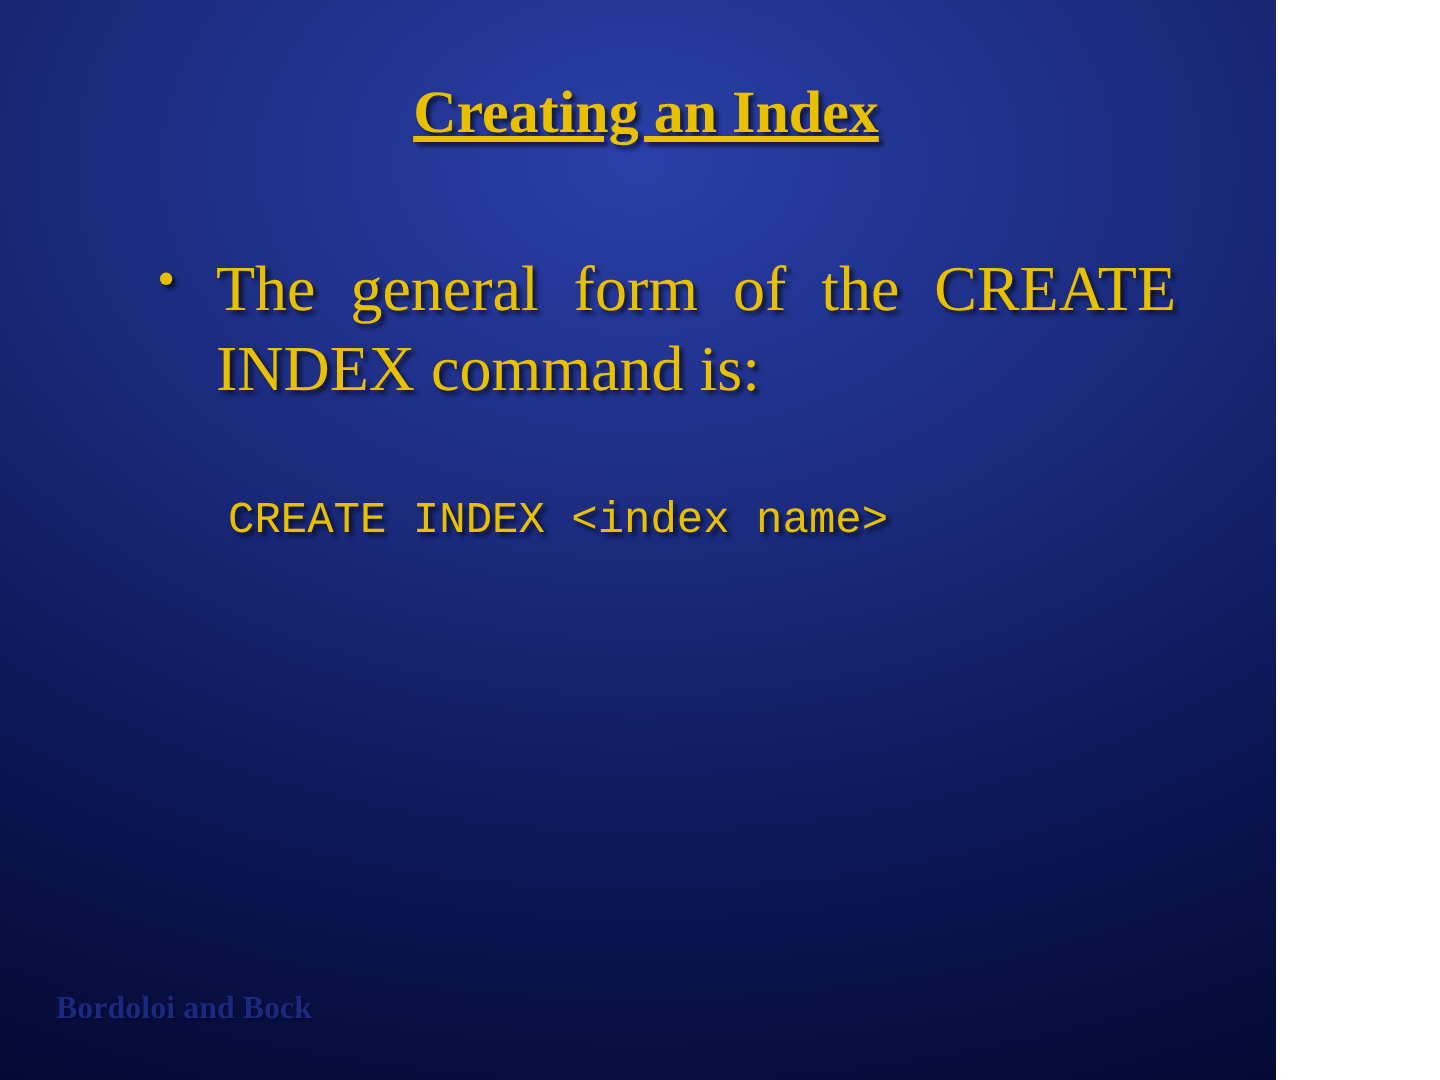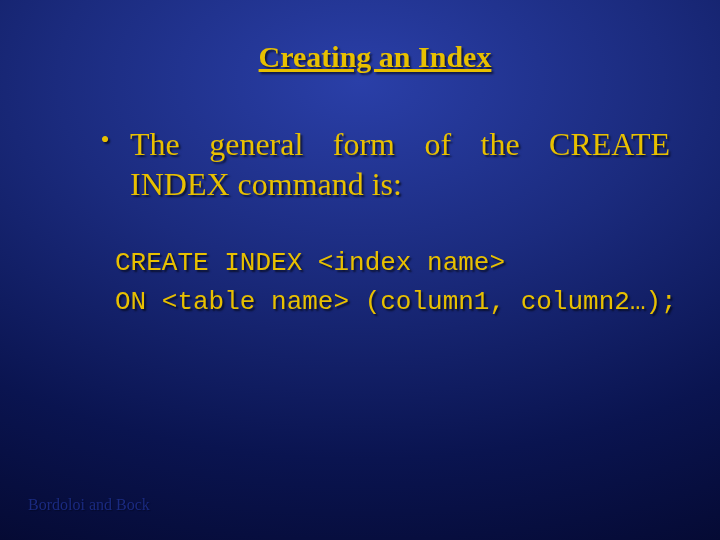--- a/index.html
+++ b/index.html
@@ -3,27 +3,27 @@
 <meta charset="utf-8">
 <style>
   html, body {
     margin: 0;
     padding: 0;
     width: 720px;
     height: 540px;
     overflow: hidden;
   }
   .slide {
-    width: 720px;
+    width: 638px;
     height: 540px;
     background: radial-gradient(ellipse 120% 100% at 50% 15%, #2a3fa8 0%, #1b2b7e 35%, #0a1450 70%, #04082e 100%);
     position: relative;
     font-family: "Times New Roman", Times, serif;
     box-sizing: border-box;
-    padding: 40px 50px 0 80px;
+    padding: 40px 50px 0 58px;
   }
   .title {
     text-align: center;
     color: #e8c000;
     font-size: 30px;
     font-weight: bold;
     text-decoration: underline;
     margin-bottom: 50px;
     text-shadow: 2px 2px 2px rgba(0,0,0,0.6);
   }
@@ -43,51 +43,50 @@
   }
   .bullet-text {
     color: #e8c000;
     font-size: 32px;
     line-height: 1.25;
     text-align: justify;
     flex: 1;
     text-shadow: 2px 2px 2px rgba(0,0,0,0.6);
   }
   .code-block {
-    margin-left: 35px;
+    margin-left: 56px;
     font-family: "Courier New", Courier, monospace;
     color: #e8c000;
-    font-size: 26px;
+    font-size: 22px;
     line-height: 1.5;
     text-shadow: 2px 2px 2px rgba(0,0,0,0.6);
     white-space: nowrap;
   }
   .footer {
     position: absolute;
     left: 28px;
     bottom: 26px;
     color: #1a2a80;
     font-family: "Times New Roman", Times, serif;
     font-size: 16px;
-    font-weight: normal;
+    font-weight: bold;
     text-shadow: 1px 1px 1px rgba(0,0,0,0.3);
   }
 </style>
 </head>
 <body>
 
 <div class="slide">
 
   <div class="title">Creating an Index</div>
 
   <div class="bullet-row">
     <div class="bullet-dot">•</div>
     <div class="bullet-text">The general form of the CREATE INDEX command is:</div>
   </div>
 
   <div class="code-block">
     <div>CREATE INDEX &lt;index name&gt;</div>
-    <div>ON &lt;table name&gt; (column1, column2…);</div>
   </div>
 
   <div class="footer">Bordoloi and Bock</div>
 
 </div>
 
 </body></html>

